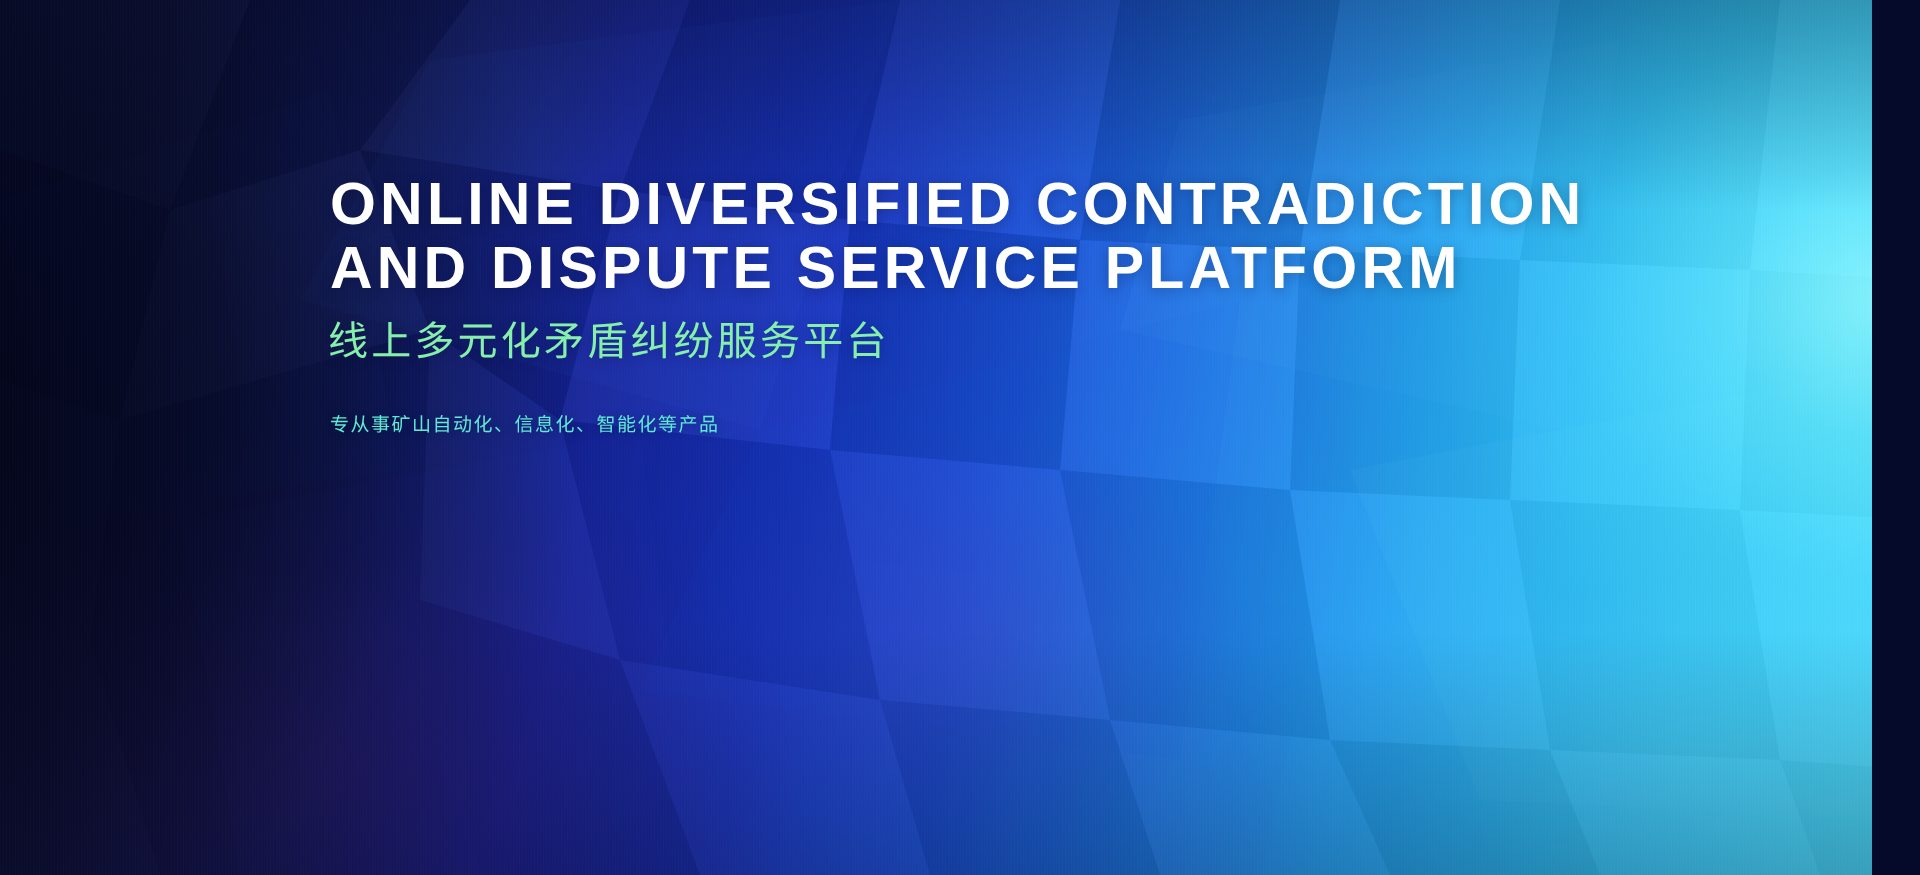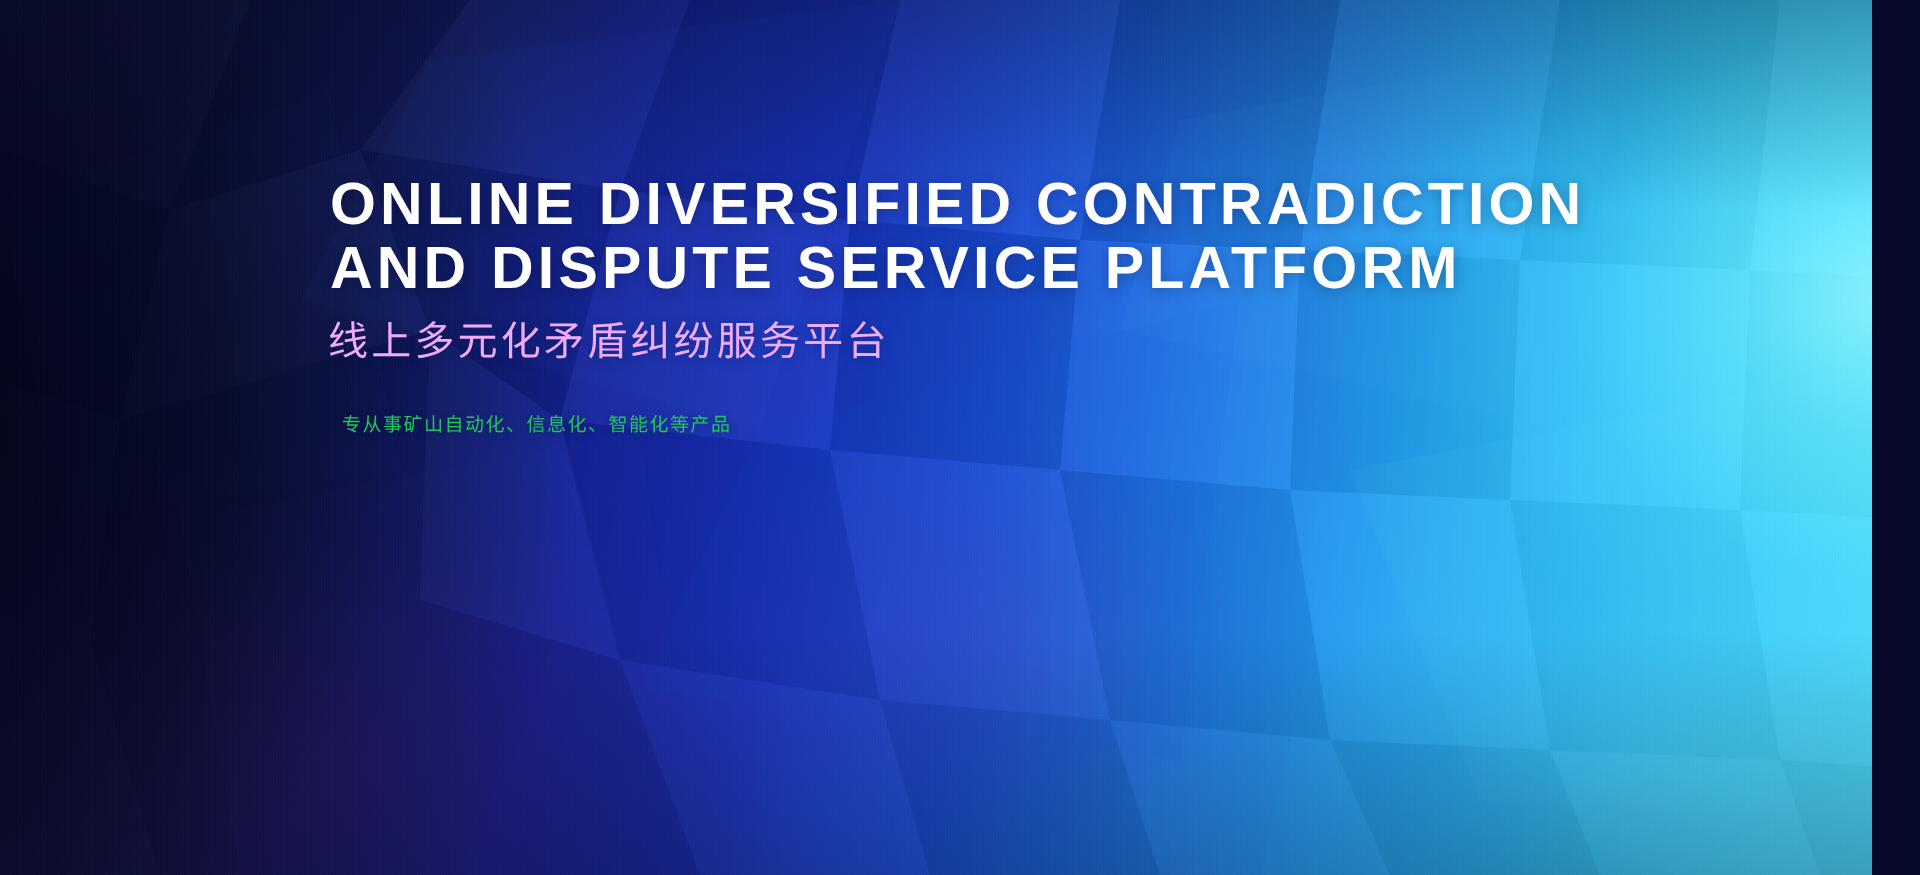--- a/index.html
+++ b/index.html
@@ -123,31 +123,31 @@
     line-height: 64px;
     font-weight: 700;
     letter-spacing: 4.2px;
     text-transform: uppercase;
     white-space: pre-line;
     text-shadow: 0 2px 14px rgba(2,10,50,0.30);
   }
 
   .subtitle {
     margin: 17px 0 0 -2px;
-    color: #f0abfc;
+    color: #86efac;
     font-size: 40px;
     line-height: 48px;
     font-weight: 300;
     letter-spacing: 3.2px;
     text-shadow: 0 2px 12px rgba(2,10,50,0.30);
   }
 
   .desc {
-    margin: 43px 0 0 12px;
-    color: #22c55e;
+    margin: 43px 0 0 0;
+    color: #5eead4;
     font-size: 19px;
     line-height: 34px;
     font-weight: 300;
     letter-spacing: 1.5px;
     text-shadow: 0 1px 8px rgba(2,10,50,0.30);
   }
   .desc-line { display: block; }
 </style>
 </head>
 <body>

